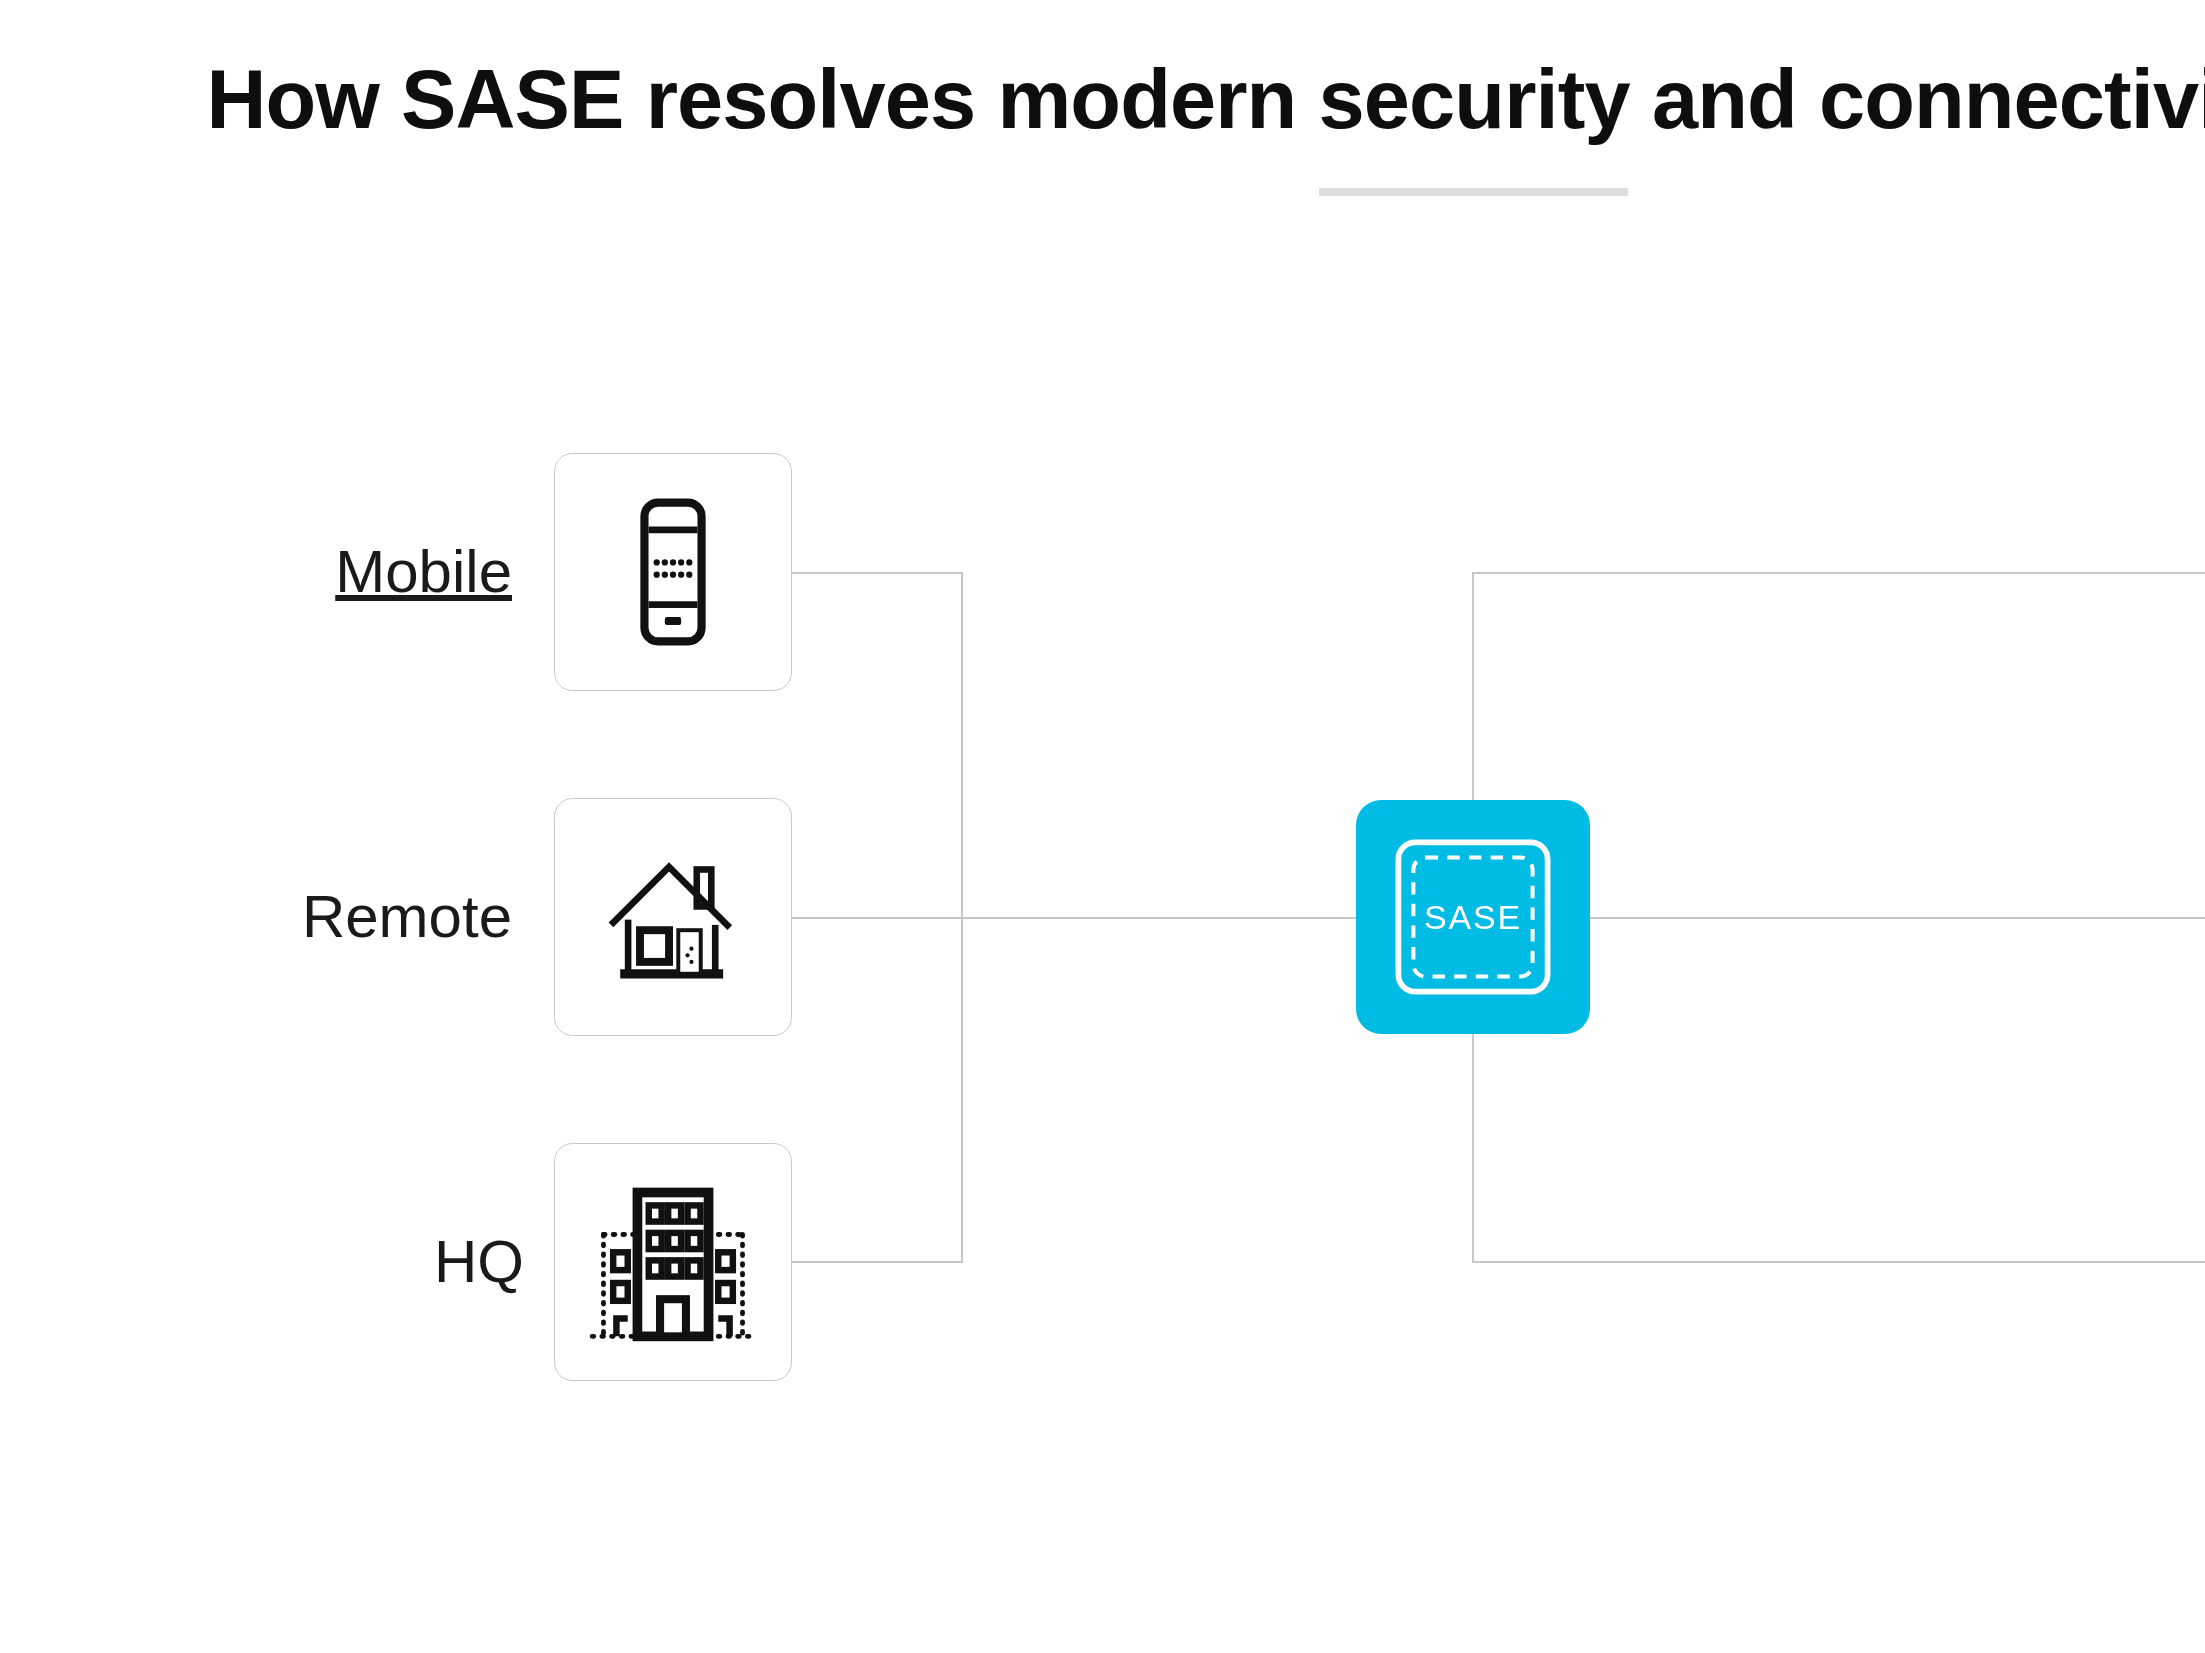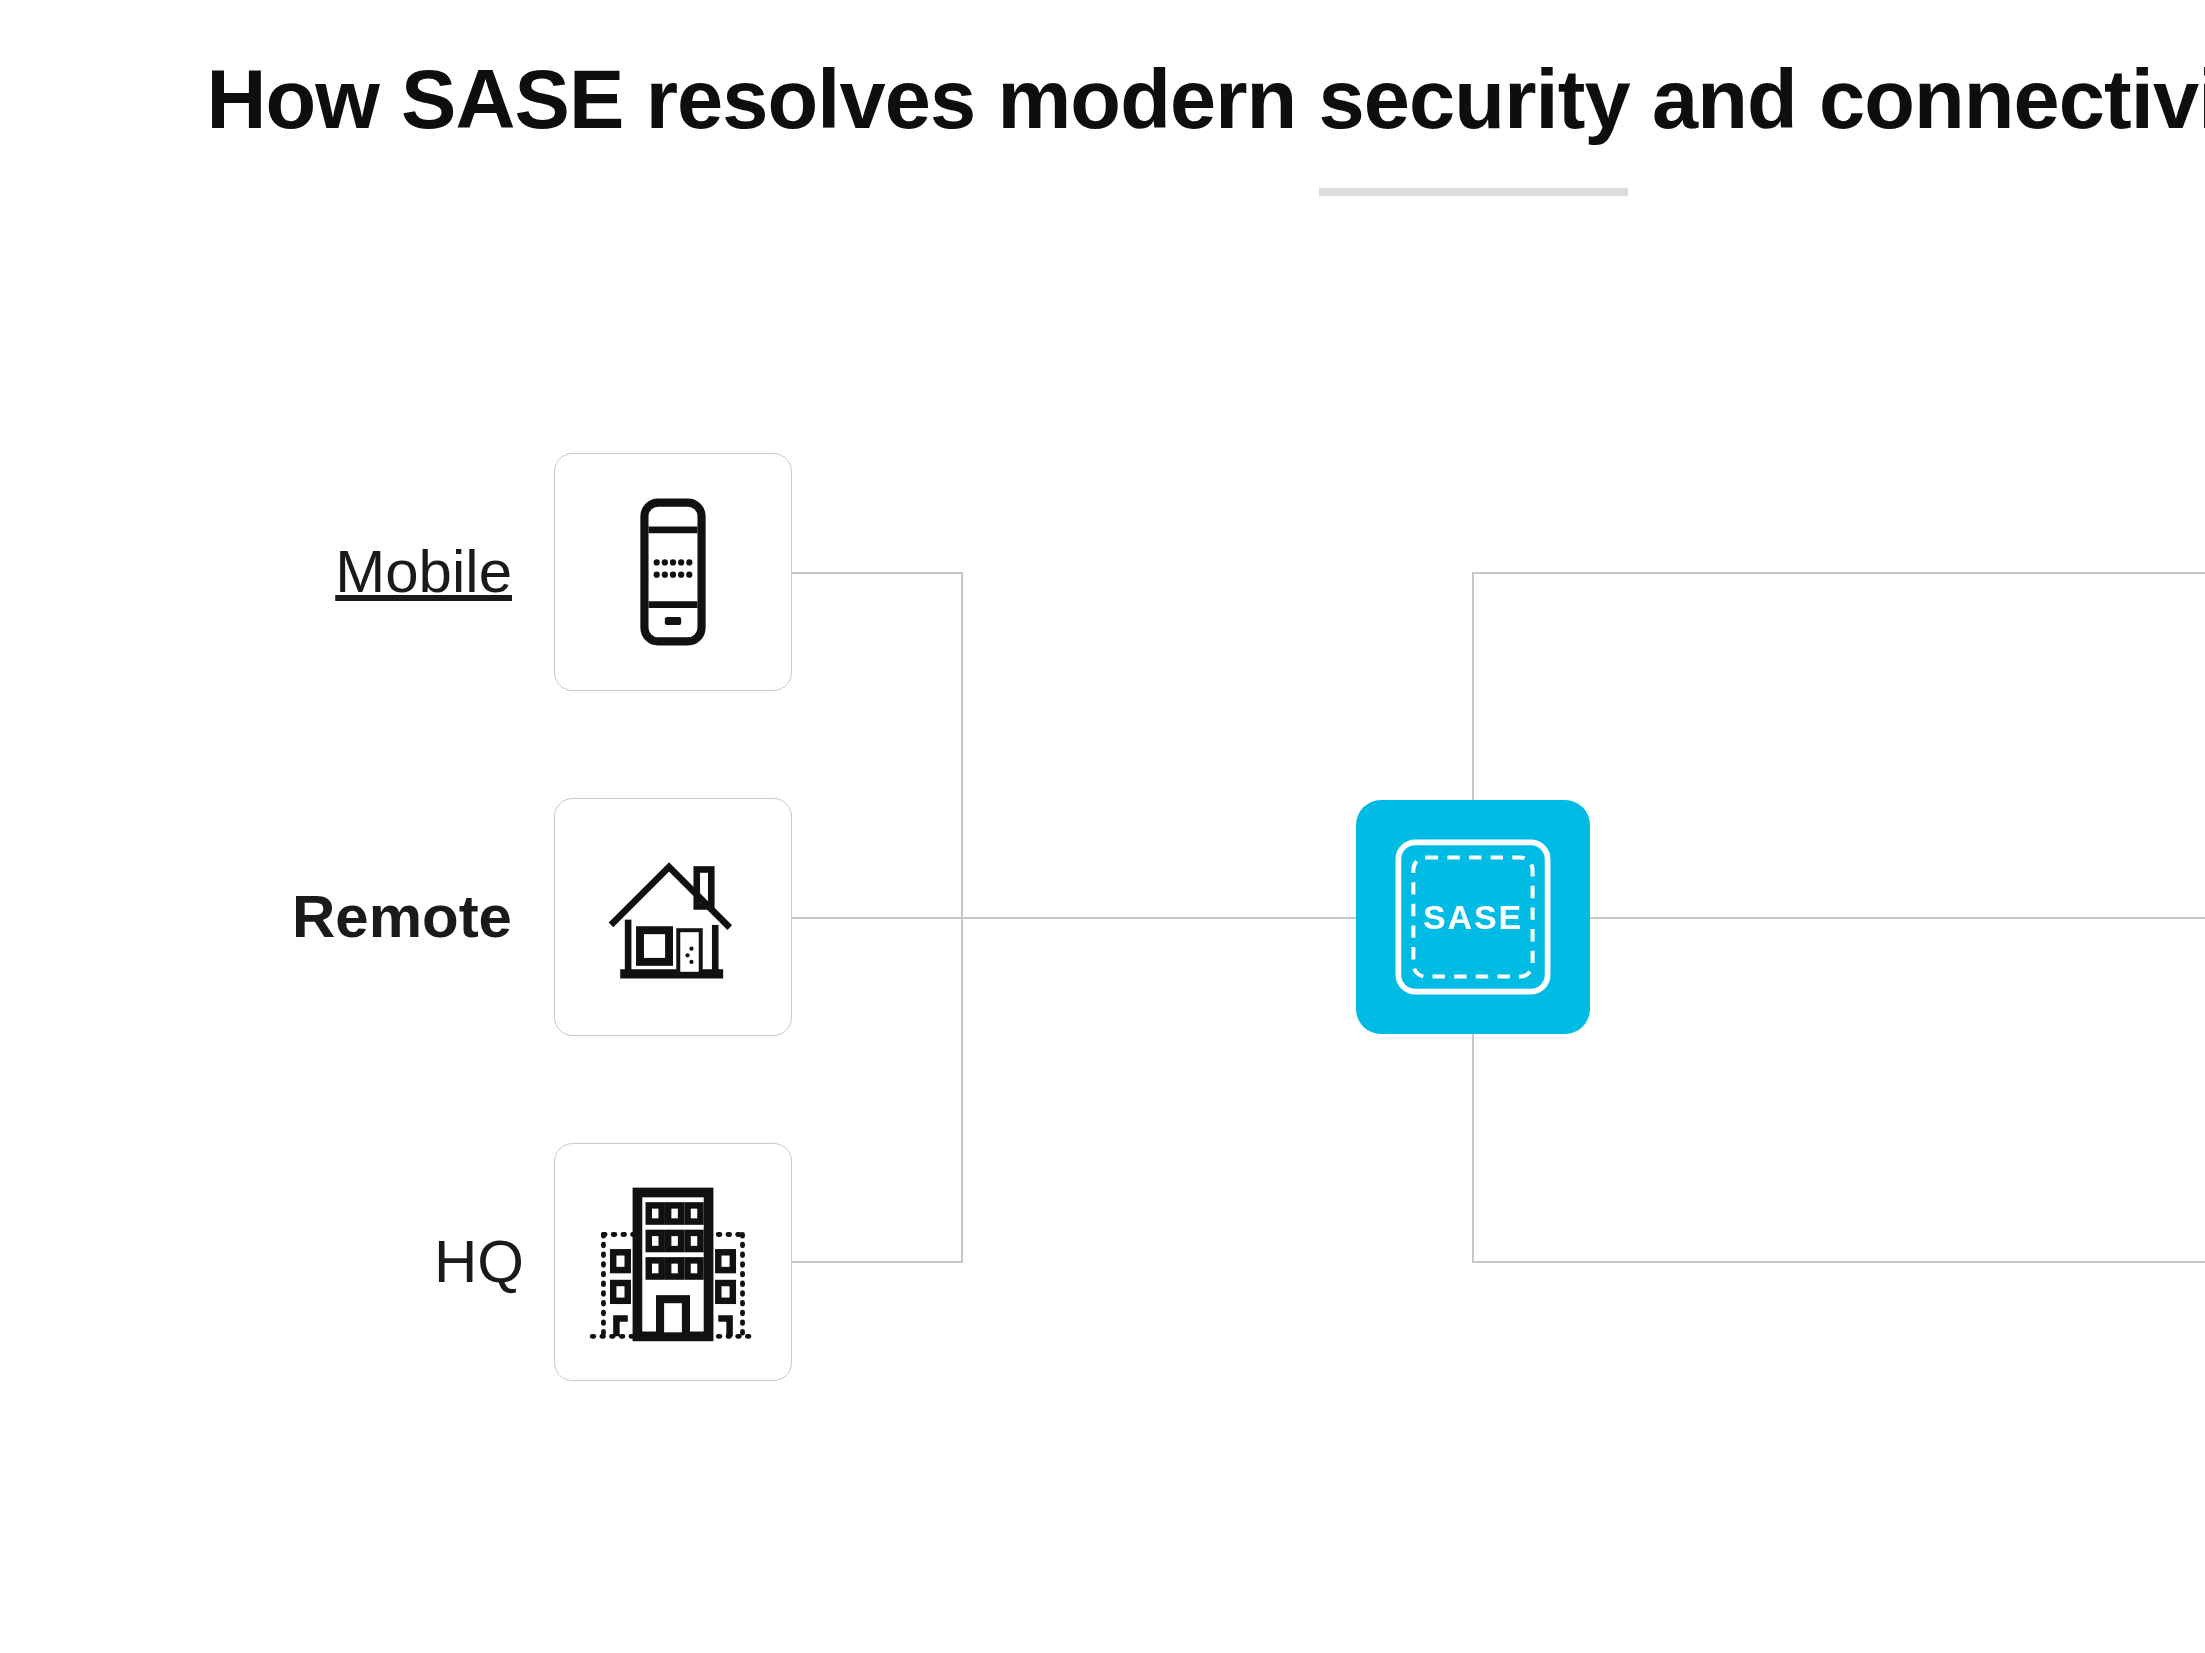--- a/index.html
+++ b/index.html
@@ -15,26 +15,26 @@
   .h5{height:2.2px;} .w5{width:2.2px;}
 
   .node-box{position:absolute;width:238px;height:238px;background:#ffffff;
             border:1.8px solid #c9c9c9;border-radius:18.5px;box-sizing:border-box;
             display:flex;align-items:center;justify-content:center;}
 
   .sase-box{position:absolute;left:1356px;top:800px;width:234px;height:234px;
             border-radius:25px;display:flex;align-items:center;justify-content:center;}
   .sase-label{position:absolute;left:0;top:0;width:234px;height:234px;
               display:flex;align-items:center;justify-content:center;
-              font-size:34px;font-weight:bold;letter-spacing:1.8px;color:#ffffff;}
+              font-size:34px;font-weight:normal;letter-spacing:1.8px;color:#ffffff;}
 
   .lbl-left{position:absolute;left:0;width:512px;text-align:right;
             font-size:60px;color:#1a1a1a;line-height:74px;transform:translateY(-50%);}
 
-  .y1{top:572px;text-decoration:underline;} .y2{top:917px;font-weight:bold;} .y3{top:1262px;padding-left:12px;}
+  .y1{top:572px;text-decoration:underline;} .y2{top:917px;} .y3{top:1262px;padding-left:12px;}
 </style>
 </head>
 <body>
 
 <div class="stage">
 
   <h1 class="title">How SASE resolves modern security and connectivity challenges</h1>
   <div class="divider" style="background: rgb(220, 220, 220);"></div>
 
   <div class="cline h5" style="left:792px;top:572px;width:171px;"></div>

